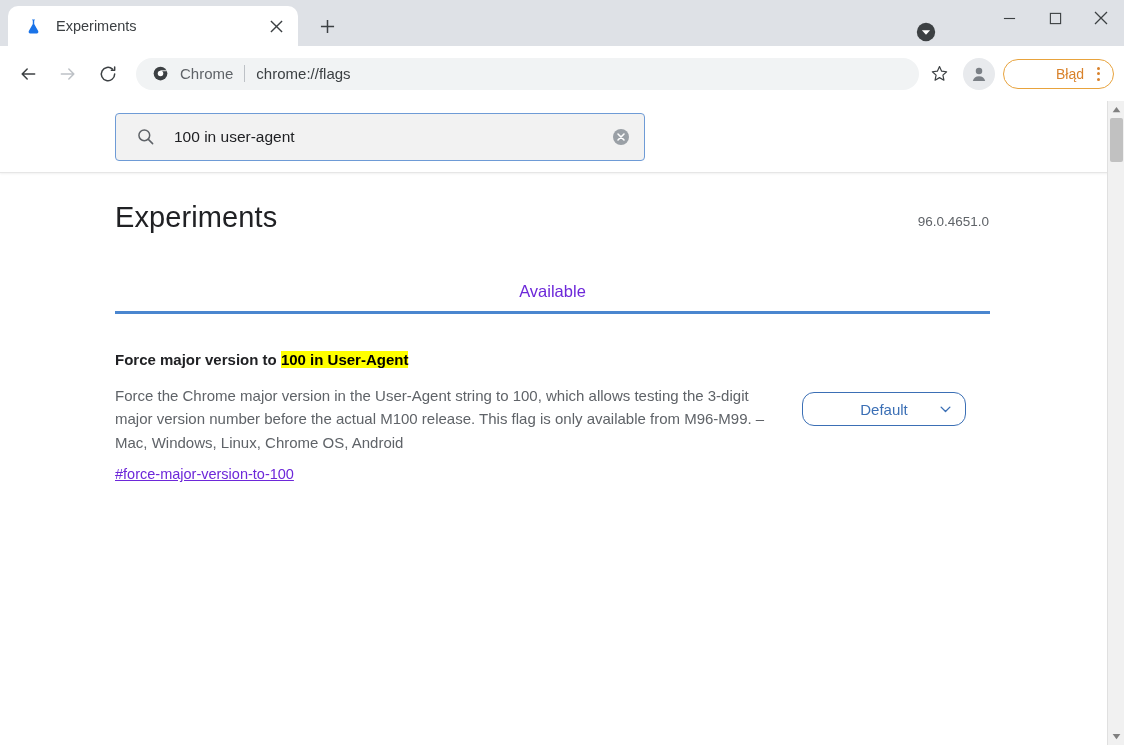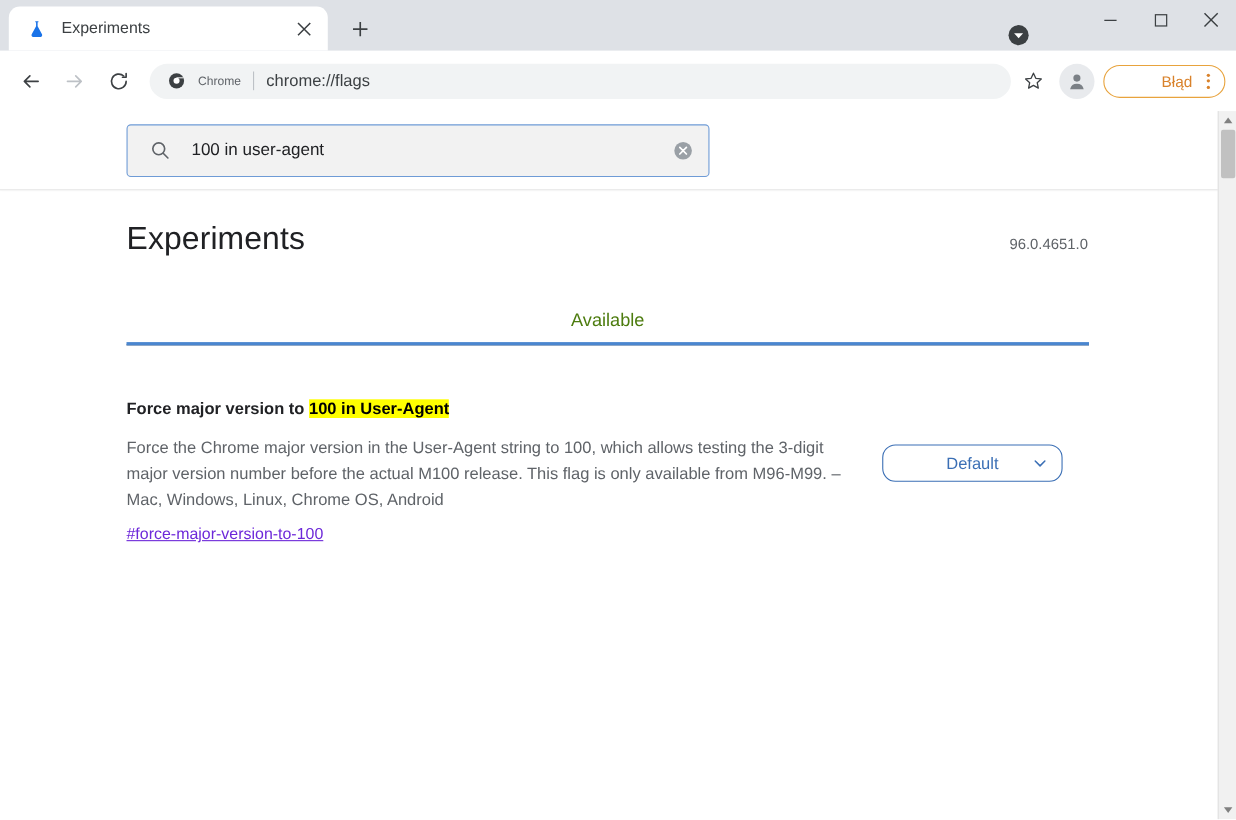--- a/index.html
+++ b/index.html
@@ -103,21 +103,21 @@
     padding: 0 14px 0 16px;
     margin-right: 4px;
   }
   .omni-chrome-icon {
     width: 16px; height: 16px;
     flex: 0 0 16px;
     margin-right: 12px;
     display: flex; align-items: center; justify-content: center;
   }
   .omni-label {
-    font-size: 11px;
+    font-size: 15px;
     color: #5f6368;
     white-space: nowrap;
   }
   .omni-divider {
     width: 1px; height: 17px;
     background: #bdc1c6;
     margin: 0 11px;
   }
   .omni-url {
     font-size: 15px;
@@ -262,33 +262,33 @@
   .flag-tab {
     flex: 1;
     text-align: center;
     font-size: 16.5px;
     padding: 10px 0 12px;
     color: #3c4043;
     cursor: pointer;
     position: relative;
   }
   .flag-tab.active {
-    color: #4d7c0f;
+    color: #6d28d9;
   }
   .flag-tab.active::after {
     content: "";
     position: absolute;
     left: 0; right: 0; bottom: -1px;
     height: 3px;
     background: #4a86cf;
   }
 
   .flag-card {
     display: flex;
-    margin-top: 48px;
+    margin-top: 36px;
     width: 875px;
     align-items: flex-start;
   }
   .flag-main { flex: 1; max-width: 660px; }
   .flag-name {
     font-size: 15px;
     font-weight: bold;
     color: #202124;
     line-height: 1.3;
   }

